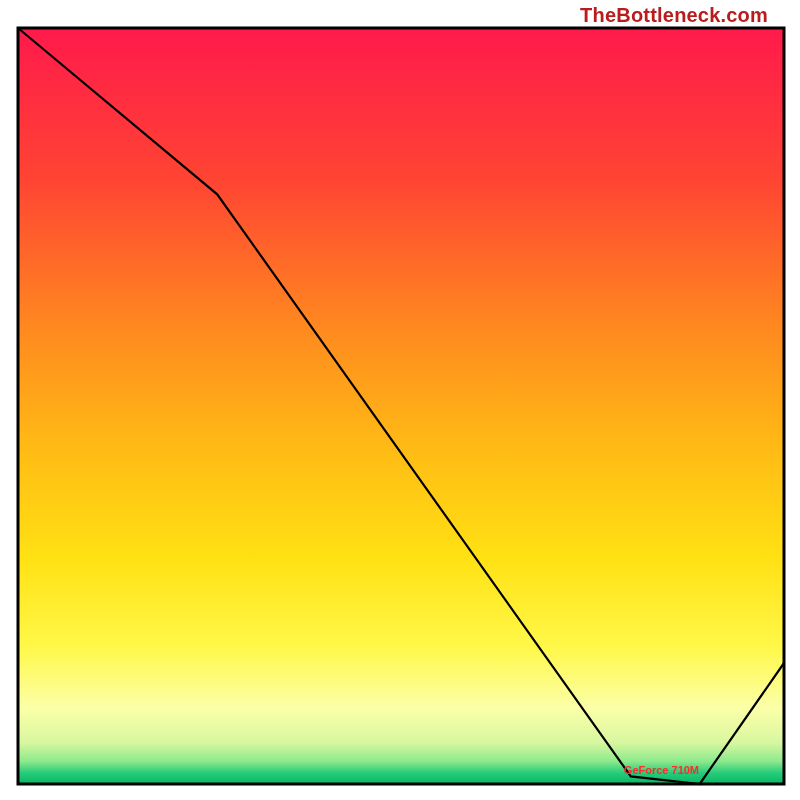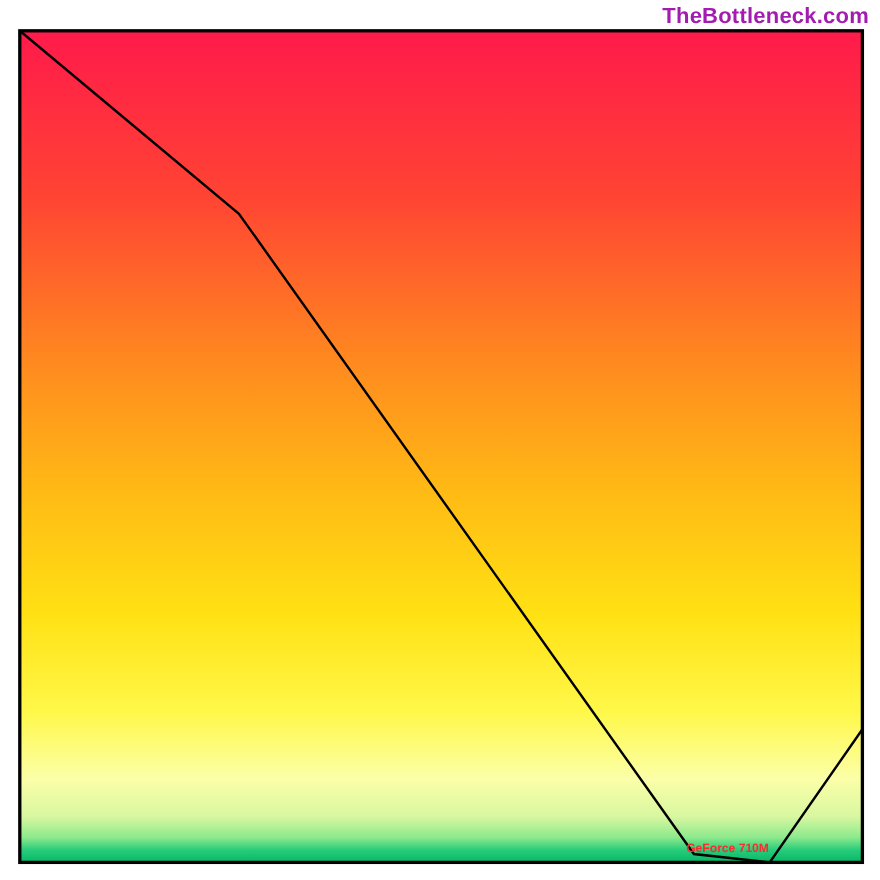--- a/index.html
+++ b/index.html
@@ -11,24 +11,24 @@
     font-family: Arial, Helvetica, sans-serif;
   }
   .page {
     width: 800px;
     height: 800px;
     position: relative;
   }
   .watermark {
     position: absolute;
     top: 4px;
-    right: 10px;
+    right: 32px;
     font-size: 20px;
     font-weight: bold;
-    color: #a21caf;
+    color: #b91c1c;
     letter-spacing: 0.2px;
   }
   svg {
     display: block;
   }
 </style>
 </head>
 <body>
 
 <div class="page">

